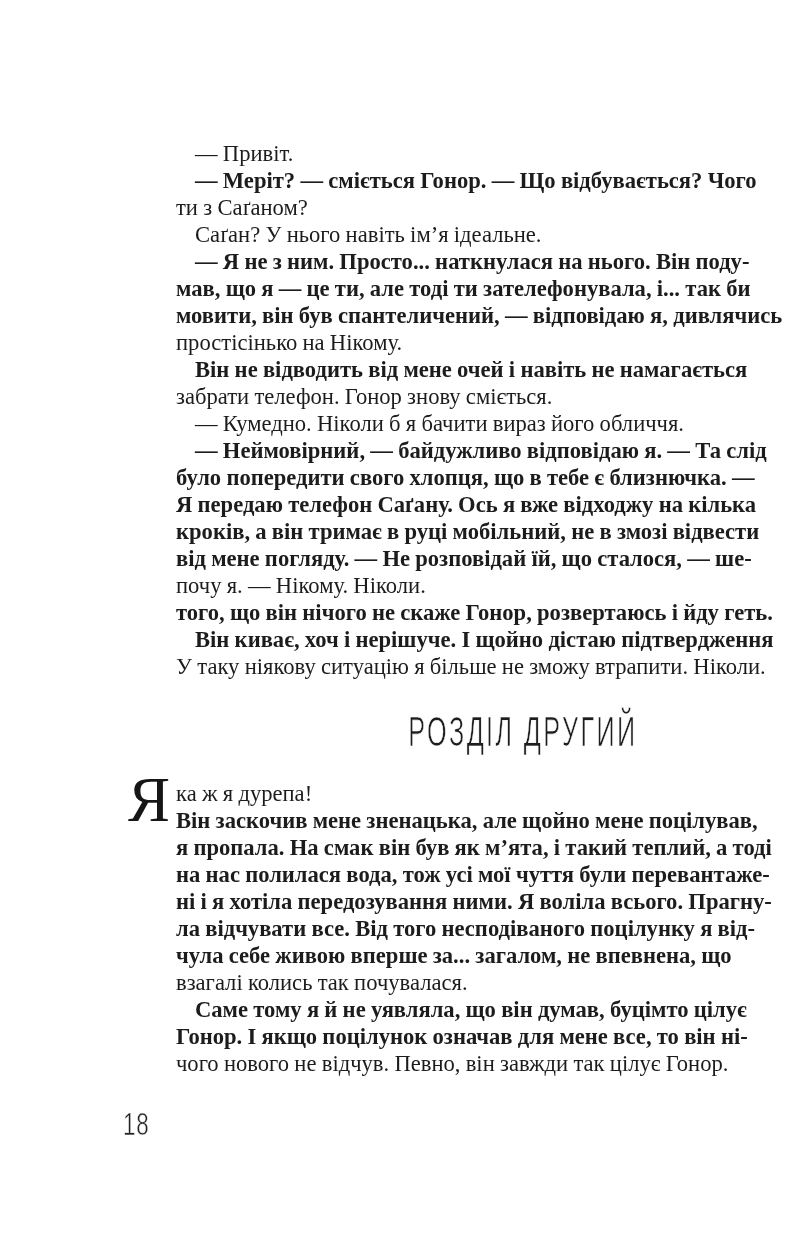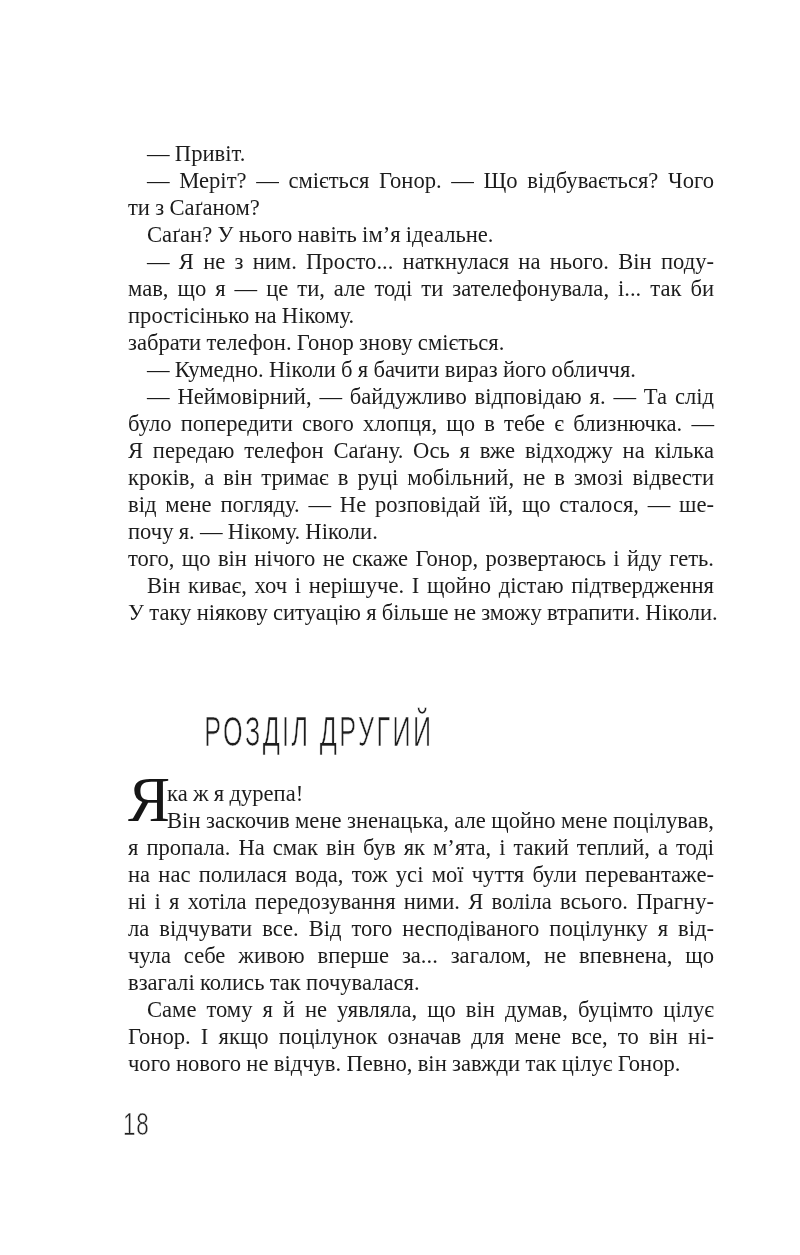--- a/index.html
+++ b/index.html
@@ -19,36 +19,37 @@
   #sec1{top:140px;}
   #sec2{top:780px;}
   .line{
     font-size:22.6px;
     line-height:27px;
     height:27px;
     white-space:nowrap;
     text-align:justify;
     text-align-last:left;
     word-spacing:-0.4px;
+    margin-left:48px;
   }
-  .line.jfull{text-align-last:justify;}
+  .line.jfull{text-align-last:justify;font-weight:bold;}
   .line.indent{text-indent:19px;}
   .dropcap{
     float:left;
     font-size:63px;
     line-height:54px;
     height:54px;
     margin:-7px -3px 0 0;
     color:#161616;
   }
   .heading{
     position:absolute;
     left:128px;top:708px;
     width:586px;
-    text-align:left;
+    text-align:right;
   }
   .heading .ht{
     display:inline-block;
     font-family:"Liberation Sans","DejaVu Sans",sans-serif;
     font-size:42px;
     font-weight:400;
     letter-spacing:4px;
     color:#1d1d1d;
     -webkit-text-stroke:0.7px #ffffff;
     transform:scaleX(0.6);
@@ -70,21 +71,23 @@
 </head>
 <body>
 
 <div class="textblock" id="sec1">
     <div class="line indent">— Привіт.</div>
     <div class="line jfull indent">— Меріт? — сміється Гонор. — Що відбувається? Чого</div>
     <div class="line">ти з Саґаном?</div>
     <div class="line indent">Саґан? У нього навіть ім’я ідеальне.</div>
     <div class="line jfull indent">— Я не з ним. Просто... наткнулася на нього. Він поду-</div>
     <div class="line jfull">мав, що я — це ти, але тоді ти зателефонувала, і... так би</div>
+    <div class="line jfull">мовити, він був спантеличений, — відповідаю я, дивлячись</div>
     <div class="line">простісінько на Нікому.</div>
+    <div class="line jfull indent">Він не відводить від мене очей і навіть не намагається</div>
     <div class="line">забрати телефон. Гонор знову сміється.</div>
     <div class="line indent">— Кумедно. Ніколи б я бачити вираз його обличчя.</div>
     <div class="line jfull indent">— Неймовірний, — байдужливо відповідаю я. — Та слід</div>
     <div class="line jfull">було попередити свого хлопця, що в тебе є близнючка. —</div>
     <div class="line jfull">Я передаю телефон Саґану. Ось я вже відходжу на кілька</div>
     <div class="line jfull">кроків, а він тримає в руці мобільний, не в змозі відвести</div>
     <div class="line jfull">від мене погляду. — Не розповідай їй, що сталося, — ше-</div>
     <div class="line">почу я. — Нікому. Ніколи.</div>
     <div class="line jfull">того, що він нічого не скаже Гонор, розвертаюсь і йду геть.</div>
     <div class="line jfull indent">Він киває, хоч і нерішуче. І щойно дістаю підтвердження</div>

